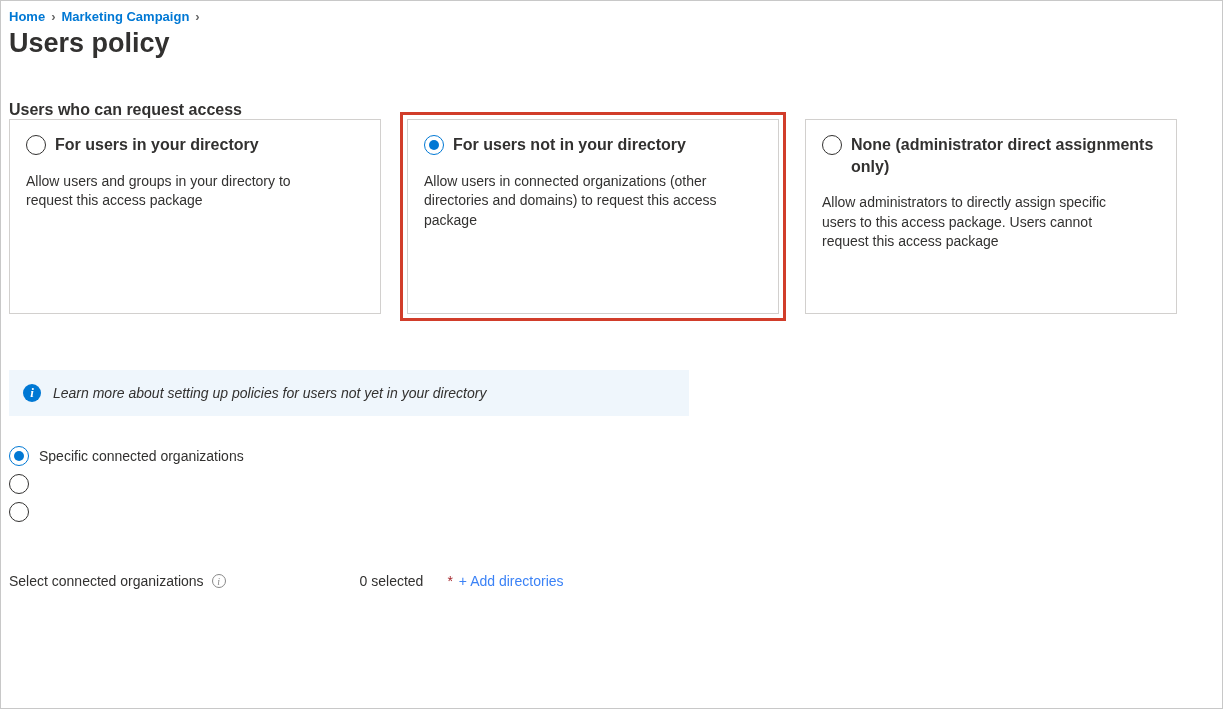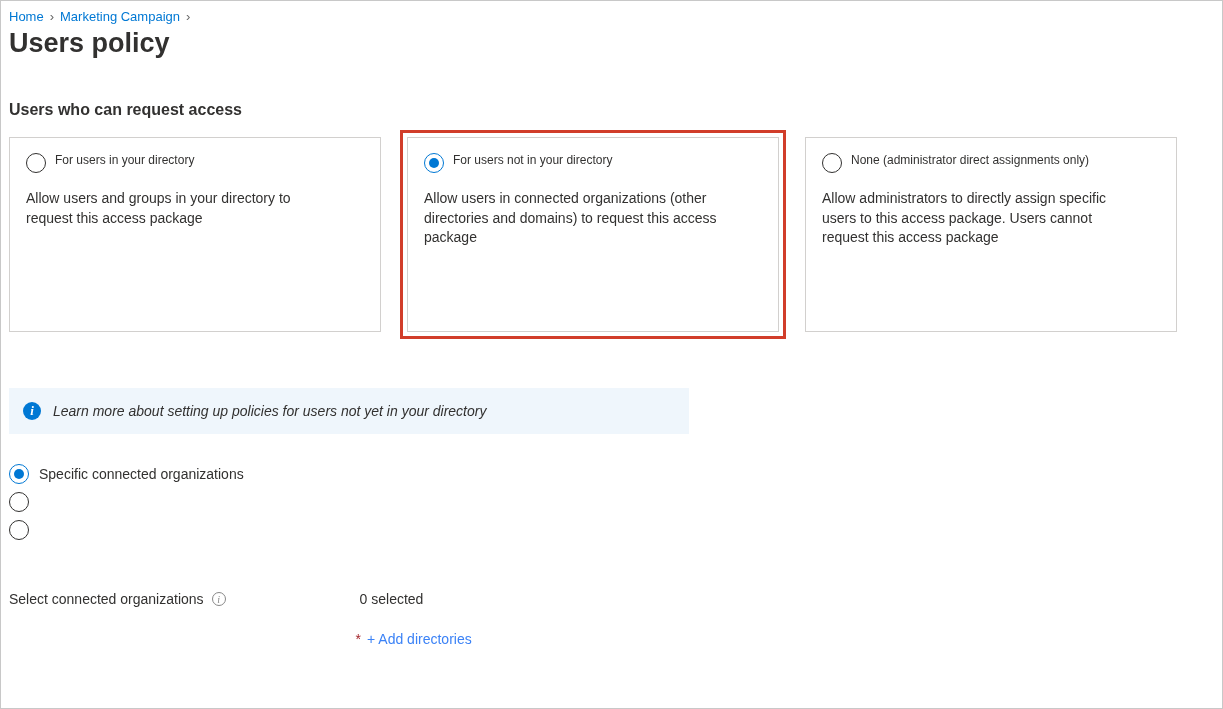--- a/index.html
+++ b/index.html
@@ -13,32 +13,32 @@
     height: 709px;
     padding: 8px 0 0 8px;
     overflow: hidden;
   }
   .breadcrumb {
     display: flex;
     align-items: center;
     gap: 6px;
     font-size: 13px;
     margin-bottom: 4px;
+    font-weight: bold;
   }
   .breadcrumb a { color: #0078d4; text-decoration: none; }
   .breadcrumb .chev { color: #666; }
   h1.page-title {
     font-size: 27px;
     font-weight: 600;
     margin: 4px 0 42px 0;
   }
   .section-heading {
     font-size: 16px;
     font-weight: 600;
-    margin-bottom: 18px;
   }
   .cards {
     display: flex;
     gap: 26px;
     margin-bottom: 56px;
   }
   .card {
     width: 372px;
     height: 195px;
     border: 1px solid #d2d0ce;
@@ -65,22 +65,22 @@
     margin-top: 1px;
   }
   .radio.selected { border-color: #0078d4; }
   .radio.selected::after {
     content: "";
     width: 10px; height: 10px;
     background: #0078d4;
     border-radius: 50%;
   }
   .card-title {
-    font-size: 12px;
-    font-weight: 400;
+    font-size: 16px;
+    font-weight: 700;
     line-height: 1.35;
   }
   .card-desc {
     font-size: 14px;
     color: #323130;
     line-height: 1.4;
     max-width: 300px;
   }
   .info-banner {
     background: #eff6fc;
@@ -131,21 +131,21 @@
     width: 14px; height: 14px;
     border: 1px solid #888;
     border-radius: 50%;
     display: inline-flex;
     align-items: center; justify-content: center;
     font-size: 10px;
     font-style: italic;
     color: #888;
     font-family: Georgia, serif;
   }
-  .orgs-right { display: flex; flex-direction: column; gap: 24px; }
+  .orgs-right { display: flex; gap: 24px; }
   .selected-count { font-size: 14px; color: #323130; padding-left: 4px;}
   .add-dir { display: flex; align-items: center; gap: 6px; }
   .req { color: #a4262c; font-size: 14px; }
   .add-link { color: #3b82f6; font-size: 14px; text-decoration: none; }
 </style>
 </head>
 <body>
 
 <nav class="breadcrumb">
   <a href="#">Home</a>

